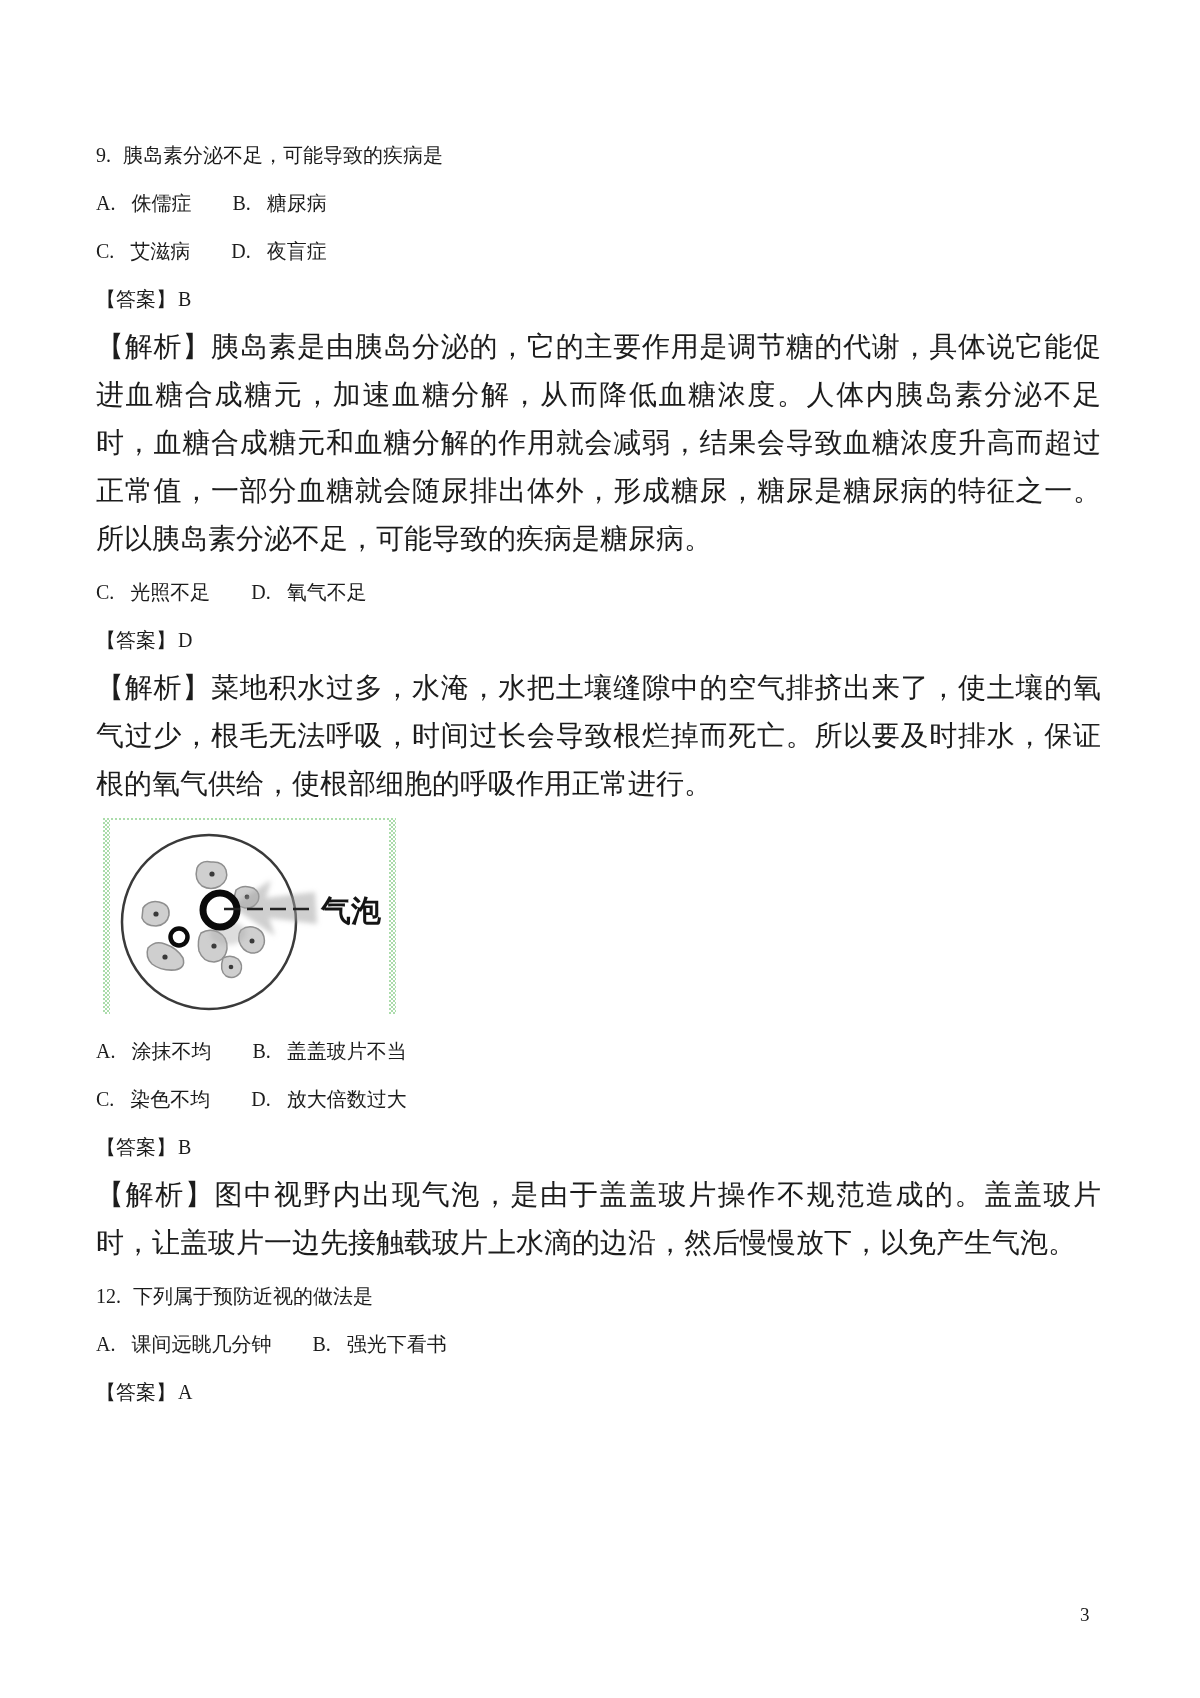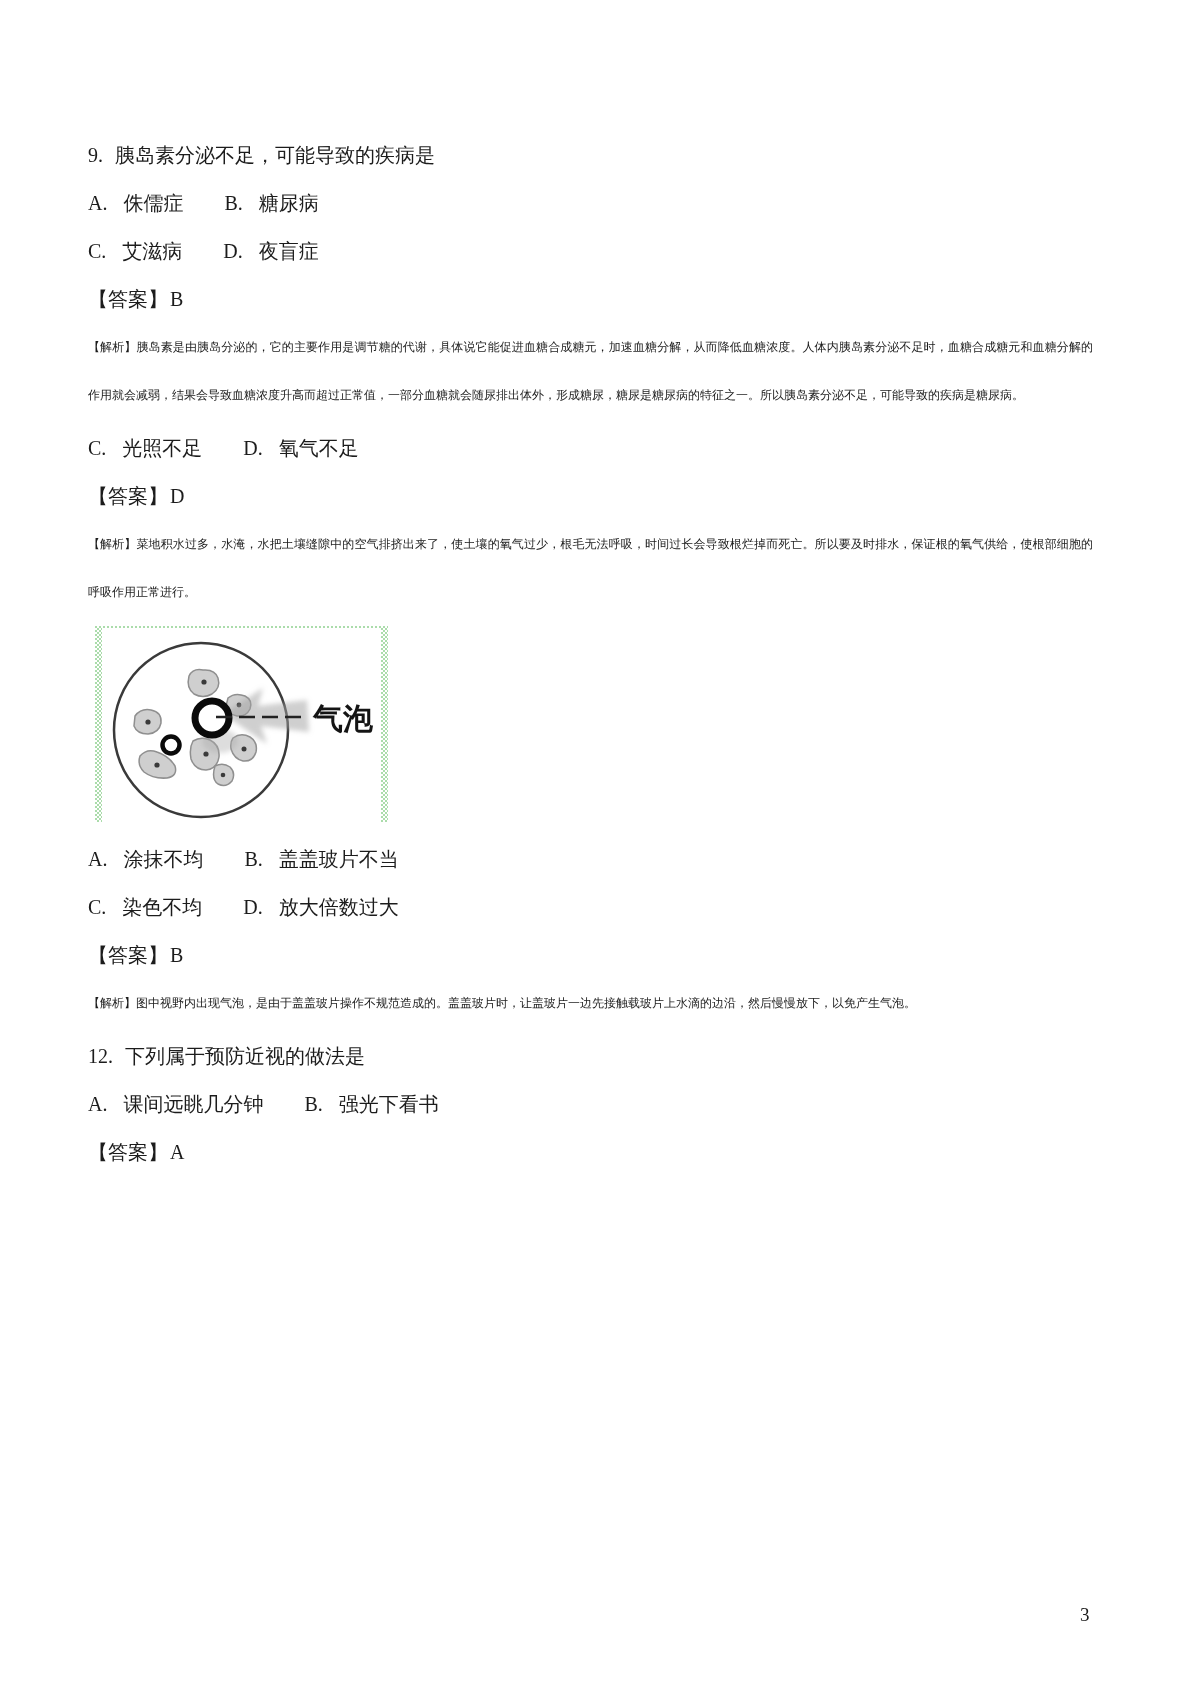--- a/index.html
+++ b/index.html
@@ -7,32 +7,32 @@
     position: relative;
     width: 1200px;
     height: 1698px;
     background: #ffffff;
     font-family: "Liberation Serif", "DejaVu Serif", serif;
     color: #1c1c1c;
     overflow: hidden;
   }
   .content {
     position: absolute;
-    left: 88px;
+    left: 96px;
     top: 131px;
     width: 1005px;
   }
   .line {
     font-size: 20px;
     line-height: 48px;
     margin: 0;
     white-space: nowrap;
   }
   .analysis {
-    font-size: 12px;
+    font-size: 28px;
     line-height: 48px;
     margin: 0;
     text-align: justify;
   }
   .q { margin-top: 5px; }
   .q:first-child { margin-top: 0; }
   .qnum { margin-right: 12px; }
   .opt { display: inline-block; }
   .opt + .opt { margin-left: 36px; }
   .olabel { margin-right: 16px; }

